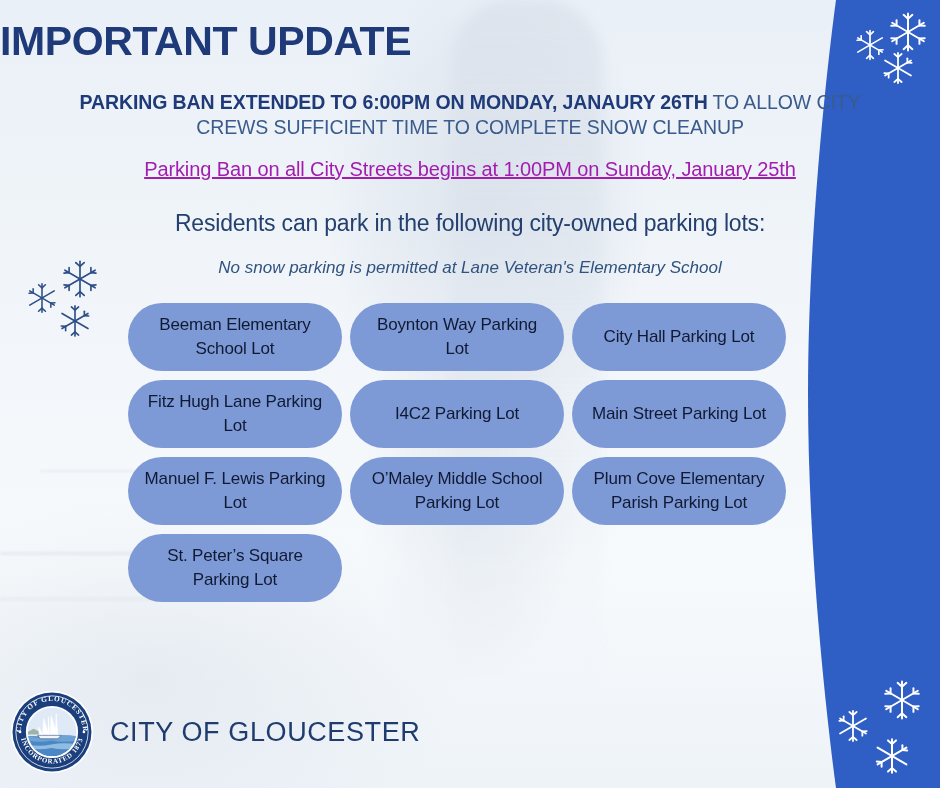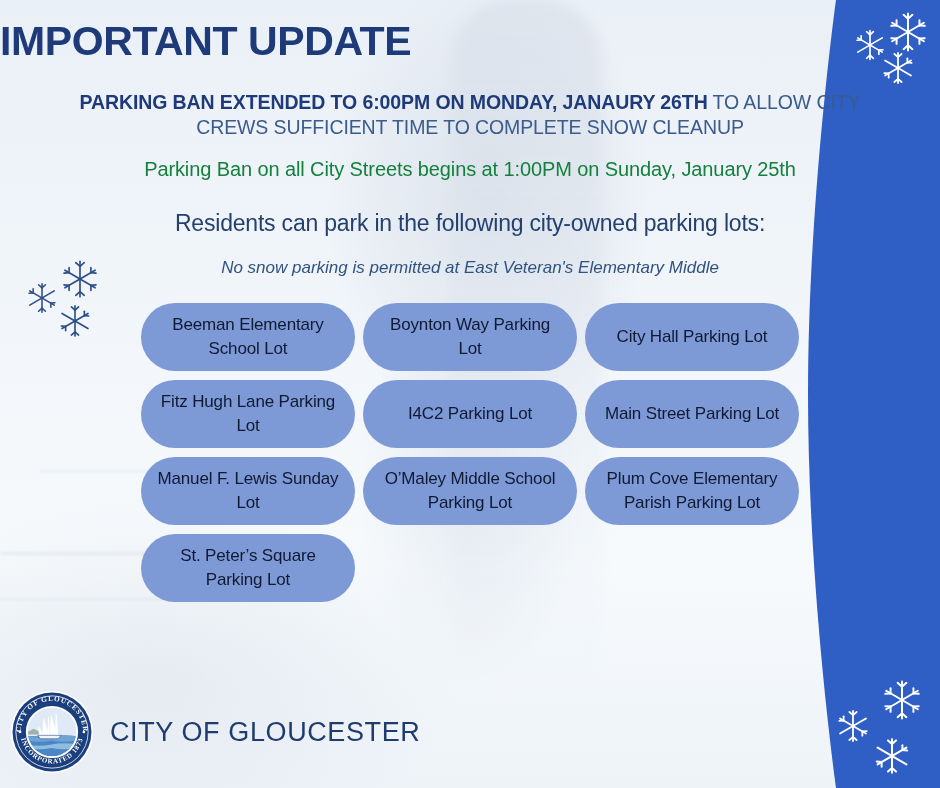--- a/index.html
+++ b/index.html
@@ -63,42 +63,43 @@
     color: #2c4f86;
     letter-spacing: -0.1px;
   }
   .headline b { font-weight: bold; color: #1e3a78; margin-top: 25px; }
   .headline .reg { font-weight: normal; color: #3a5b8c; }
 
   .subline {
     position: absolute; left: 40px; width: 860px; top: 158px;
     text-align: center;
     font-size: 20px;
-    color: #15803d;
+    color: #a21caf;
     letter-spacing: -0.1px;
+    text-decoration: underline;
   }
   .lead {
     position: absolute; left: 40px; width: 860px; top: 210px;
     text-align: center;
     font-size: 23px;
     color: #23406f;
     letter-spacing: -0.2px;
   }
   .note {
     position: absolute; left: 40px; width: 860px; top: 258px;
     text-align: center;
     font-style: italic;
     font-size: 17px;
     color: #30527f;
   }
 
   
   .grid {
     position: absolute;
-    left: 141px; top: 303px;
+    left: 128px; top: 303px;
     width: 655px;
     display: grid;
     grid-template-columns: 214px 214px 214px;
     column-gap: 8px;
     row-gap: 9px;
   }
   .pill {
     background: #7d99d6;
     border-radius: 34px;
     min-height: 68px;
@@ -298,32 +299,32 @@
   </svg>
 
   <div class="title">IMPORTANT UPDATE</div>
 
   <div class="headline">
     <b>PARKING BAN EXTENDED TO 6:00PM ON MONDAY, JANAURY 26TH</b><span class="reg"> TO ALLOW CITY CREWS SUFFICIENT TIME TO COMPLETE SNOW CLEANUP</span>
   </div>
 
   <div class="subline">Parking Ban on all City Streets begins at 1:00PM on Sunday, January 25th</div>
   <div class="lead">Residents can park in the following city-owned parking lots:</div>
-  <div class="note">No snow parking is permitted at East Veteran's Elementary Middle</div>
+  <div class="note">No snow parking is permitted at Lane Veteran's Elementary School</div>
 
   <div class="grid">
     <div class="pill">Beeman Elementary School Lot</div>
     <div class="pill">Boynton Way Parking Lot</div>
     <div class="pill">City Hall Parking Lot</div>
 
     <div class="pill">Fitz Hugh Lane Parking Lot</div>
     <div class="pill">I4C2 Parking Lot</div>
 
     <div class="pill">Main Street Parking Lot</div>
-    <div class="pill">Manuel F. Lewis Sunday Lot</div>
+    <div class="pill">Manuel F. Lewis Parking Lot</div>
     <div class="pill">O’Maley Middle School Parking Lot</div>
 
     <div class="pill">Plum Cove Elementary Parish Parking Lot</div>
     <div class="pill">St. Peter’s Square Parking Lot</div>
 
     <div class="pill empty"></div>
     <div class="pill empty"></div>
   </div>
 
   <div class="footer">

